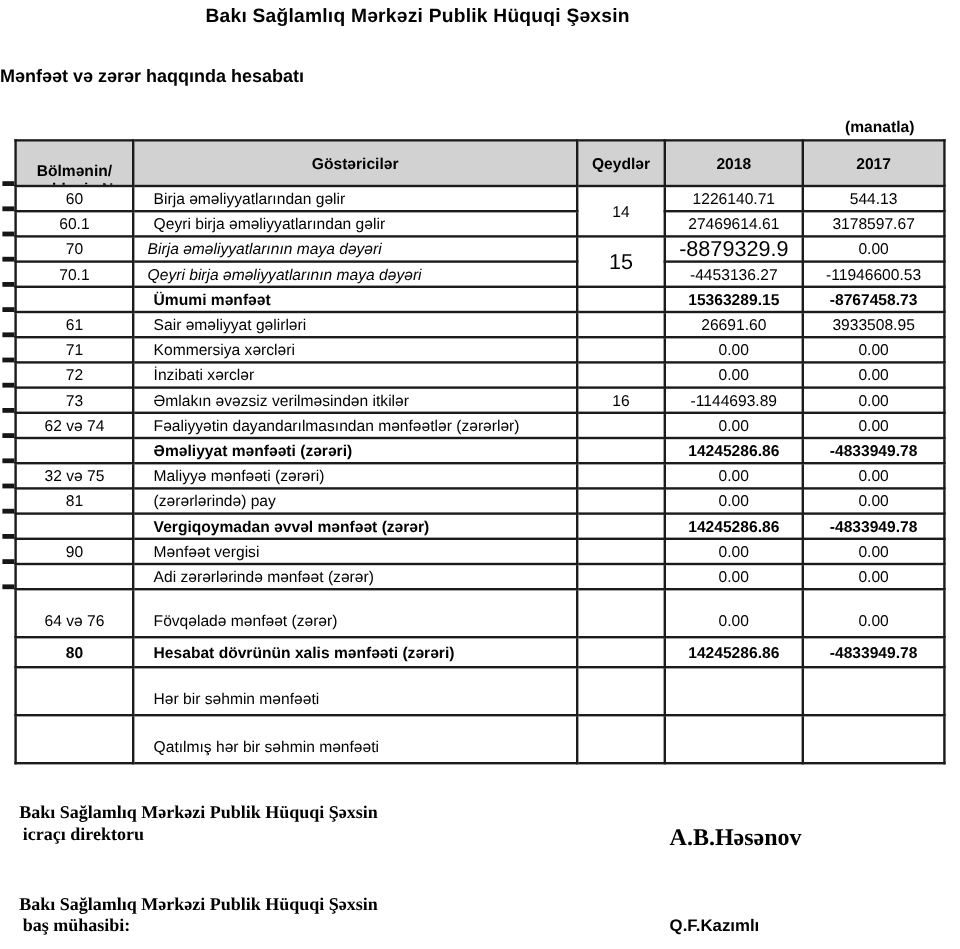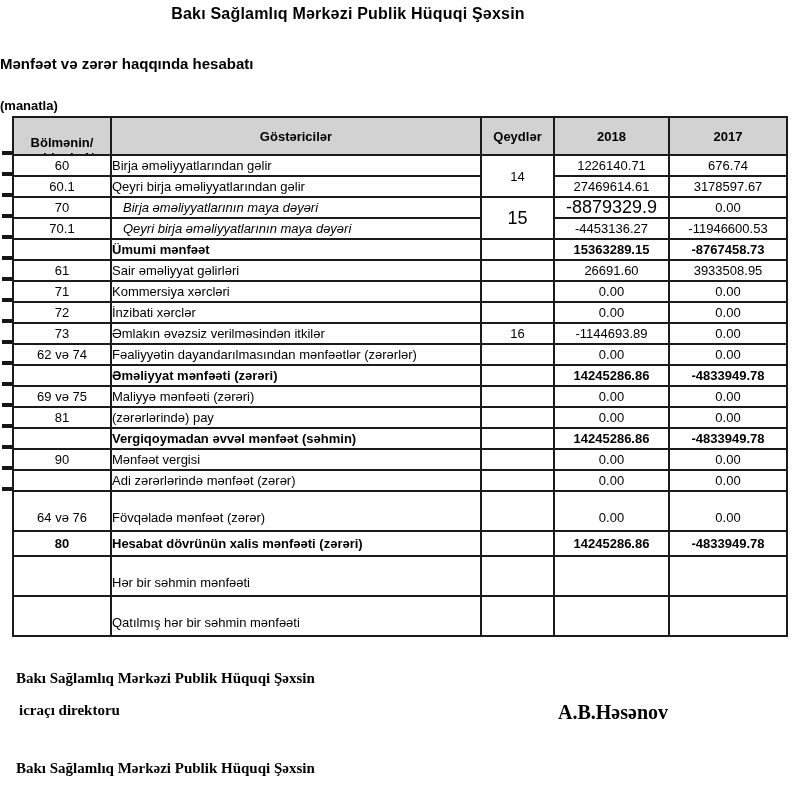--- a/index.html
+++ b/index.html
@@ -12,21 +12,21 @@
   .doc-title{
     padding-top:5px;text-align:center;
     font-size:16px;font-weight:bold;letter-spacing:.2px;
   }
   .doc-subtitle{
     margin-top:32px;
     font-size:15px;font-weight:bold;line-height:17px;
   }
   .unit-note{
     margin-top:26px;width:786px;box-sizing:border-box;
-    padding-right:24px;
+    padding-right:24px;text-align:right;
     font-size:13px;font-weight:bold;
   }
 
   .table-wrap{position:relative;margin-top:3px;}
   table{
     border-collapse:collapse;table-layout:fixed;
     margin-left:12px;width:774px;
   }
   th,td{
     border:2px solid #1b1b1b;font-size:13px;line-height:15px;
@@ -35,35 +35,35 @@
   th{
     background:#d2d2d2;height:36px;font-weight:bold;
     text-align:center;vertical-align:middle;
   }
   .th-code-inner{
     height:36px;overflow:hidden;white-space:pre-line;
     line-height:15px;padding-top:17px;box-sizing:border-box;
   }
   td{height:19px;vertical-align:middle;}
   .col-code,.col-note,.col-val{text-align:center;}
-  .col-label{text-align:left;padding-left:0;}
+  .col-label{text-align:left;padding-left:16px;}
   td.indent{padding-left:11px;font-style:italic;}
   tr.bold td{font-weight:bold;margin-top:12px;}
   tr.tall td{height:33px;vertical-align:bottom;padding-bottom:5px;}
   tr.med td{height:23px;}
   .serif{font-family:Liberation Sans, sans-serif;font-size:18px;}
   td.note-merged{vertical-align:bottom;padding-bottom:12px;}
 
   .scan-tick{position:absolute;left:2px;width:10px;height:4px;background:#161616;}
 
   .footer-block{margin-left:16px;font-weight:bold;}
   .fb1{margin-top:32px;}
   .fb2{margin-top:40px;}
   .org{font-family:"Liberation Serif",serif;font-size:15px;line-height:18px;}
-  .role-row{position:relative;margin-top:14px;height:18px;}
+  .role-row{position:relative;margin-top:0;height:18px;}
   .role{font-family:"Liberation Serif",serif;font-size:15px;padding-left:3px;}
   .name{position:absolute;left:542px;top:0;}
   .name-serif{font-family:"Liberation Serif",serif;font-size:20px;}
   .name-sans{font-family:"Liberation Sans",sans-serif;font-size:14px;}
 </style>
 </head>
 <body>
 
 <div class="page">
 
@@ -96,21 +96,21 @@
           <th>2018</th>
           <th>2017</th>
         </tr>
       </thead>
       <tbody>
           <tr>
             <td class="col-code">60</td>
             <td class="col-label">Birja əməliyyatlarından gəlir</td>
             <td class="col-note note-merged" rowspan="2">14</td>
             <td class="col-val">1226140.71</td>
-            <td class="col-val">676.74</td>
+            <td class="col-val">544.13</td>
           </tr>
           <tr>
             <td class="col-code">60.1</td>
             <td class="col-label">Qeyri birja əməliyyatlarından gəlir</td>
             <td class="col-val">27469614.61</td>
             <td class="col-val">3178597.67</td>
           </tr>
           <tr>
             <td class="col-code">70</td>
             <td class="col-label indent">Birja əməliyyatlarının maya dəyəri</td>
@@ -167,36 +167,36 @@
             <td class="col-val">0.00</td>
           </tr>
           <tr class="bold">
             <td class="col-code"></td>
             <td class="col-label">Əməliyyat mənfəəti (zərəri)</td>
             <td class="col-note"></td>
             <td class="col-val">14245286.86</td>
             <td class="col-val">-4833949.78</td>
           </tr>
           <tr>
-            <td class="col-code">69 və 75</td>
+            <td class="col-code">32 və 75</td>
             <td class="col-label">Maliyyə mənfəəti (zərəri)</td>
             <td class="col-note"></td>
             <td class="col-val">0.00</td>
             <td class="col-val">0.00</td>
           </tr>
           <tr>
             <td class="col-code">81</td>
             <td class="col-label">(zərərlərində) pay</td>
             <td class="col-note"></td>
             <td class="col-val">0.00</td>
             <td class="col-val">0.00</td>
           </tr>
           <tr class="bold">
             <td class="col-code"></td>
-            <td class="col-label">Vergiqoymadan əvvəl mənfəət (səhmin)</td>
+            <td class="col-label">Vergiqoymadan əvvəl mənfəət (zərər)</td>
             <td class="col-note"></td>
             <td class="col-val">14245286.86</td>
             <td class="col-val">-4833949.78</td>
           </tr>
           <tr>
             <td class="col-code">90</td>
             <td class="col-label">Mənfəət vergisi</td>
             <td class="col-note"></td>
             <td class="col-val">0.00</td>
             <td class="col-val">0.00</td>

